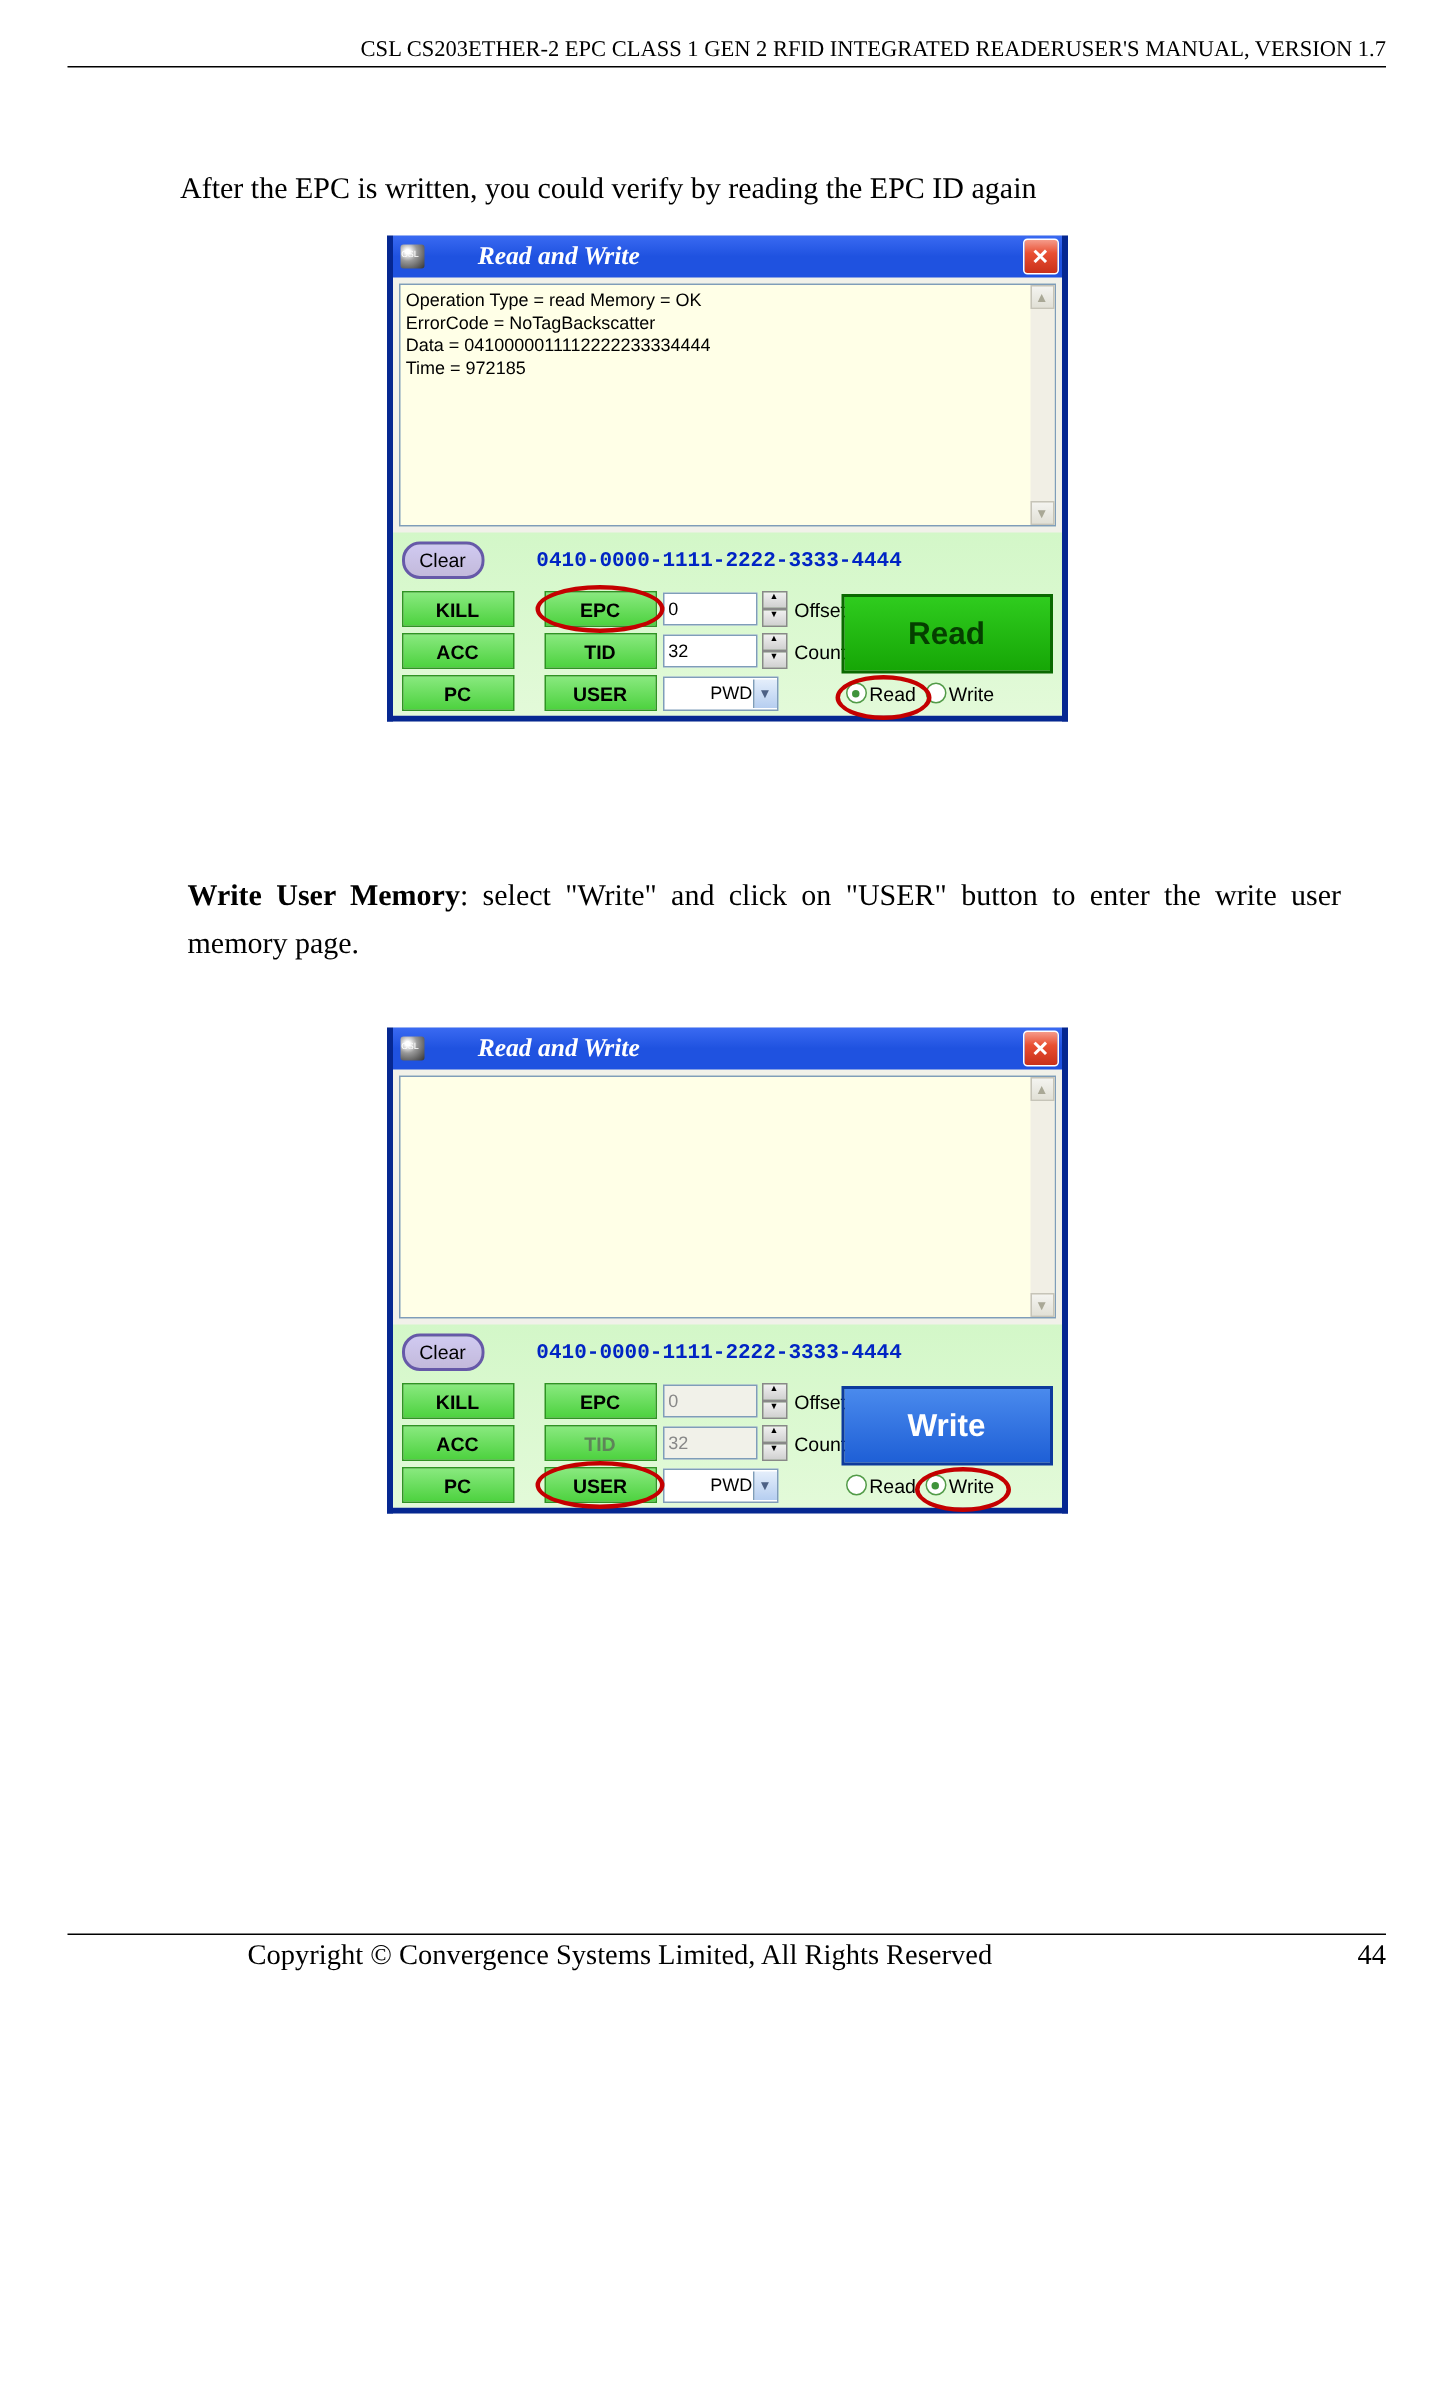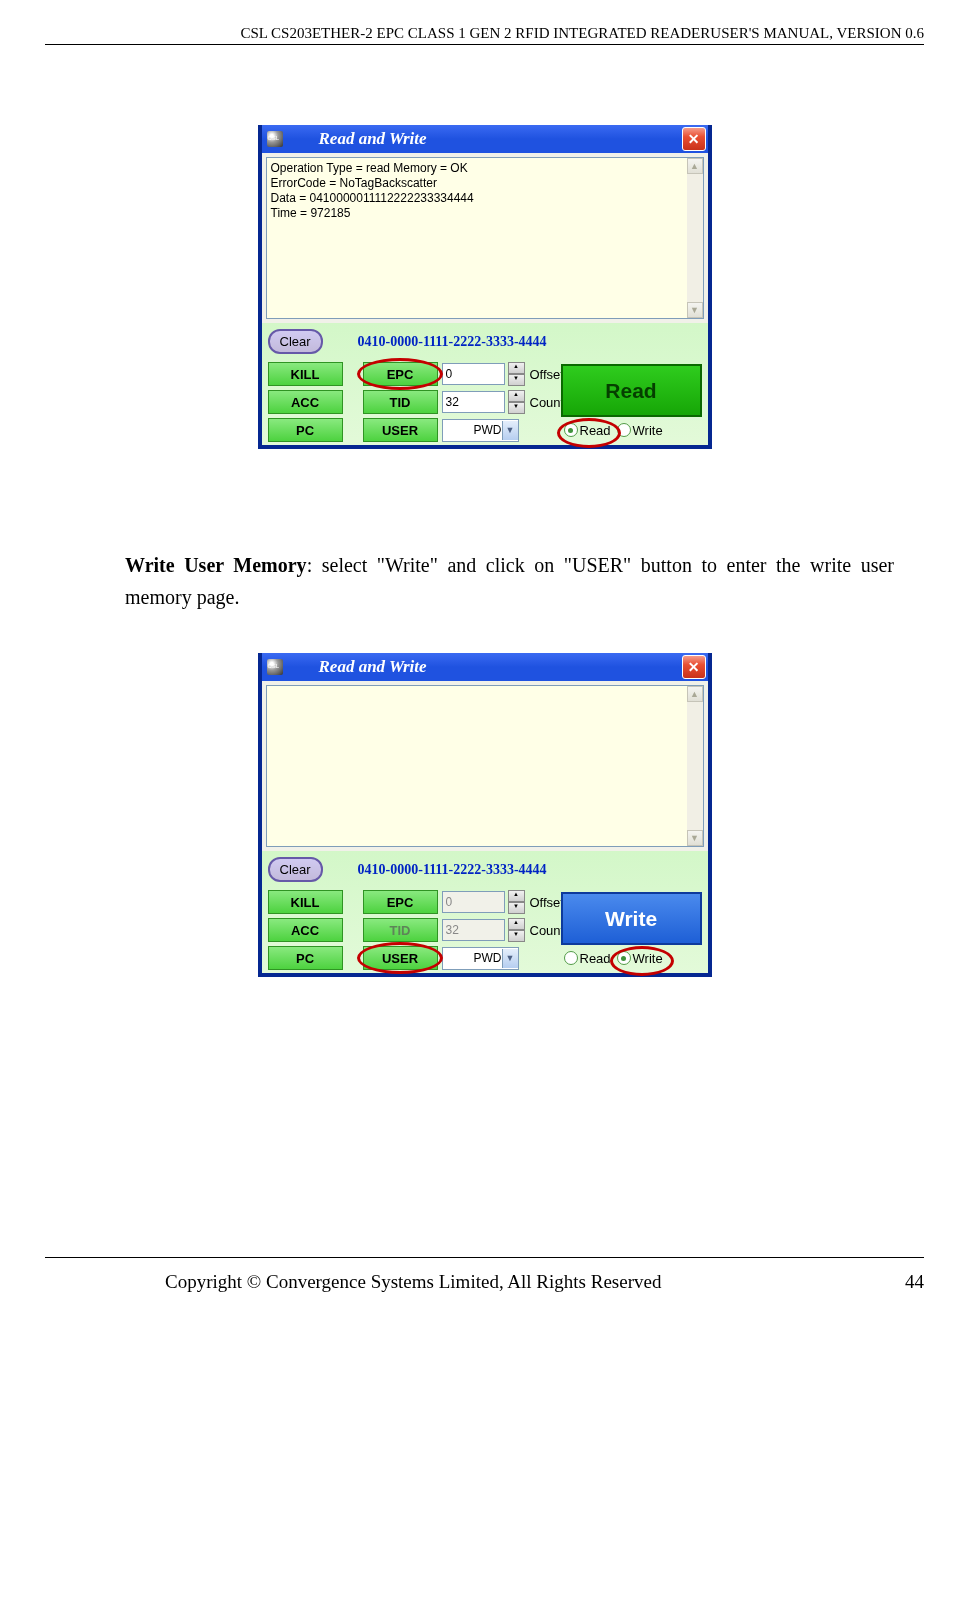--- a/index.html
+++ b/index.html
@@ -141,21 +141,21 @@
       border: 2px solid #6659a8;
       border-radius: 12px;
       font-family: Arial;
       font-size: 13px;
       padding: 3px 10px;
       margin-right: 35px;
       cursor: pointer;
     }
     .epc-display {
       color: #0024c4;
-      font-family: Liberation Serif, serif;
+      font-family: Liberation Mono, monospace;
       font-weight: bold;
       font-size: 14px;
     }
     .controls-grid {
       display: flex;
       gap: 4px;
     }
     .btn-cols {
       display: grid;
       grid-template-columns: 75px 75px;
@@ -299,40 +299,41 @@
     }
     .radio-dot {
       width: 5px;
       height: 5px;
       background: #3f933b;
       border-radius: 50%;
     }
     .footer-line {
       border-top: 1.5px solid #000;
       margin-top: 280px;
-      padding-top: 13px;
+      padding-top: 3px;
       display: flex;
       justify-content: space-between;
       font-size: 19px;
     }
     .container-center {
       display: flex;
       justify-content: center;
     }
   </style>
 </head>
 <body>
 
 <div class="page">
   <div class="header-row">
     <span>CSL CS203ETHER-2 EPC CLASS 1 GEN 2 RFID INTEGRATED READER</span>
-    <span>USER'S  MANUAL,  VERSION  0.6</span>
+    <span>USER'S  MANUAL,  VERSION  1.7</span>
   </div>
   <div class="header-underline"></div>
 
+  <div class="body-text">After the EPC is written, you could verify by reading the EPC ID again</div>
 
   <div class="container-center">
     <div class="screenshot">
       <div class="titlebar">
         <div class="titlebar-icon"></div>
         <div class="titlebar-text">Read and Write</div>
         <div class="close-btn">
             <span class="close-x">✕</span>
           </div>
       </div>

